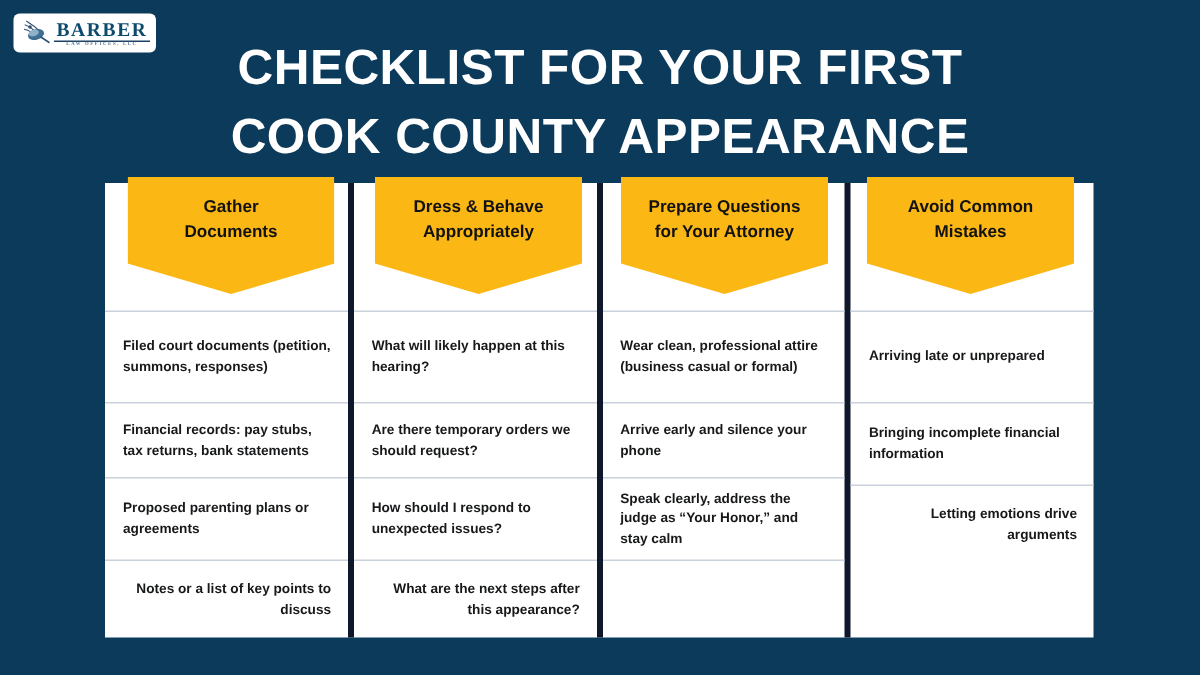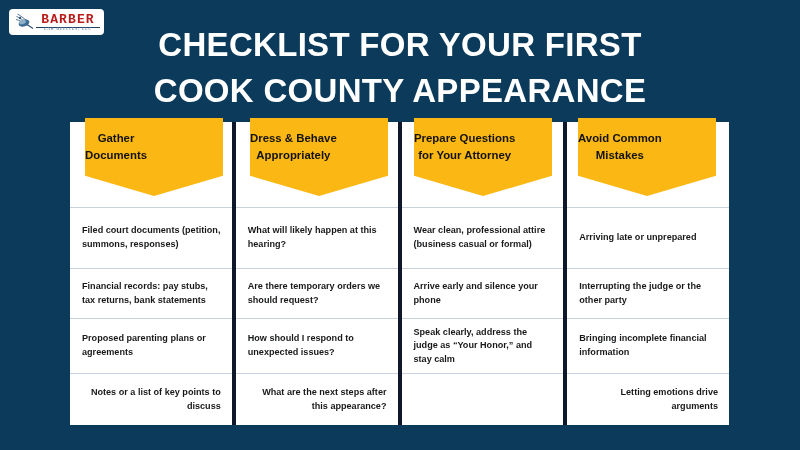--- a/index.html
+++ b/index.html
@@ -20,23 +20,23 @@
     display:flex; align-items:center;
     padding:2px 4px 2px 5px;
     overflow:hidden;
   }
   .logo-emblem{ width:22px; height:20px; flex:0 0 22px; }
   .logo-text-wrap{
     flex:1; display:flex; flex-direction:column;
     align-items:center; justify-content:center; line-height:1;
   }
   .logo-name{
-    font-family:Liberation Mono, monospace;
+    font-family:Liberation Serif, serif;
     font-size:13px; font-weight:700; letter-spacing:1.1px;
-    color:#b91c1c;
+    color:#0c4a6e;
   }
   .logo-rule{
     width:100%; height:1px; background:#1d4264; margin:1px 0 0.5px 0;
   }
   .logo-sub{
     font-family:"Liberation Serif", serif;
     font-size:3.2px; font-weight:700; letter-spacing:1.1px;
     color:#5a7995; white-space:nowrap;
   }
 
@@ -87,21 +87,21 @@
   .cell.r3{ flex:0 0 52px;text-align:right; }
 
   
   .banner{
     position:absolute;
     width:138px;
     height:78px;
     background:#fbb714;
     -webkit-clip-path: polygon(0 0, 100% 0, 100% 74%, 50% 100%, 0 74%);
     clip-path: polygon(0 0, 100% 0, 100% 74%, 50% 100%, 0 74%);
-    display:flex; align-items:flex-start; justify-content:flex-start;
+    display:flex; align-items:flex-start; justify-content:center;
     padding-top:12px;
     text-align:center;
     font-size:11.4px;
     font-weight:700;
     color:#121212;
     line-height:1.5;
   }
   .banner-inner{ display:block; }
   #banner0{ left:85px;  top:118px; }
   #banner1{ left:250px; top:118px; }
@@ -157,21 +157,20 @@
     <div class="col-head"></div>
     <div class="cell r0">Wear clean, professional attire (business casual or formal)</div>
     <div class="cell r1">Arrive early and silence your phone</div>
     <div class="cell r2">Speak clearly, address the judge as “Your Honor,” and stay calm</div>
     <div class="cell r3"></div>
   </div>
 
   <div class="col">
     <div class="col-head"></div>
     <div class="cell r0">Arriving late or unprepared</div>
-    <div class="cell r1">Interrupting the judge or the other party</div>
     <div class="cell r2">Bringing incomplete financial information</div>
     <div class="cell r3">Letting emotions drive arguments</div>
   </div>
 
 </div>
 
 <div class="banner" id="banner0">
   <span class="banner-inner">
     <span>Gather</span><br>
     <span>Documents</span>

